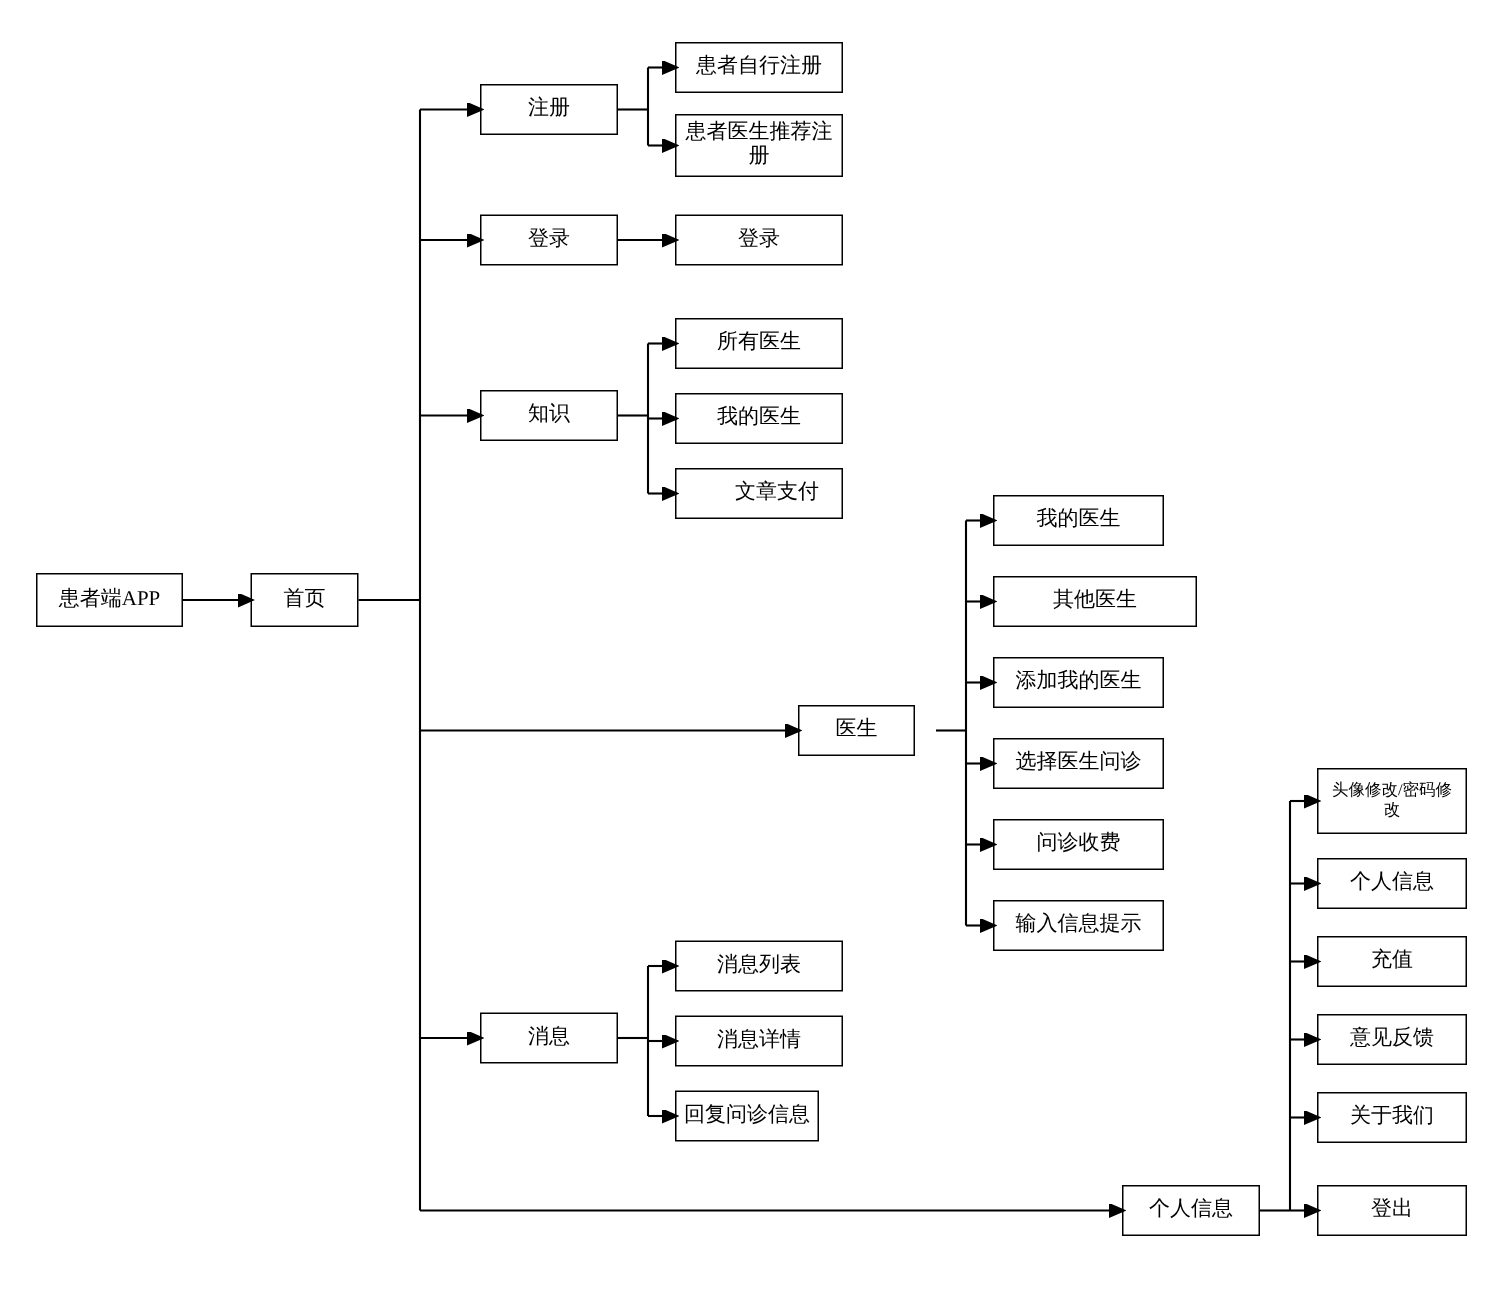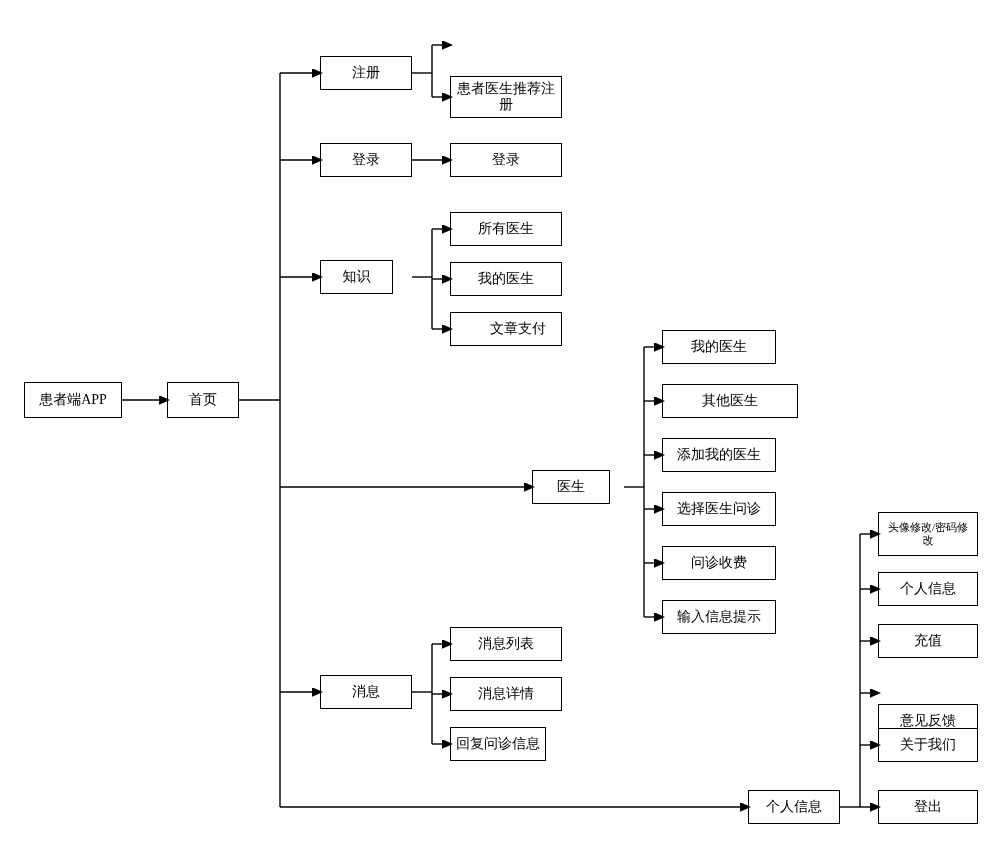--- a/index.html
+++ b/index.html
@@ -46,26 +46,27 @@
 </head>
 <body>
 
 <div class="diagram">
 
   <div class="box" style="left:24px; top:382px; width:98px; height:36px;">患者端APP</div>
 
   <div class="box" style="left:167px; top:382px; width:72px; height:36px;">首页</div>
 
   <div class="box" style="left:320px; top:56px; width:92px; height:34px;">注册</div>
+  <div class="box" style="left:450px; top:28px; width:112px; height:34px;">患者自行注册</div>
   <div class="box" style="left:450px; top:76px; width:112px; height:42px;">患者医生推荐注册</div>
 
   <div class="box" style="left:320px; top:143px; width:92px; height:34px;">登录</div>
   <div class="box" style="left:450px; top:143px; width:112px; height:34px;">登录</div>
 
-  <div class="box" style="left:320px; top:260px; width:73px; height:34px;">知识</div>
+  <div class="box" style="left:320px; top:260px; width:92px; height:34px;">知识</div>
   <div class="box" style="left:450px; top:212px; width:112px; height:34px;">所有医生</div>
   <div class="box" style="left:450px; top:262px; width:112px; height:34px;">我的医生</div>
   <div class="box" style="left:450px; top:312px; width:112px; height:34px;padding-left:28px;">文章支付</div>
 
   <div class="box" style="left:532px; top:470px; width:78px; height:34px;">医生</div>
   <div class="box" style="left:662px; top:330px; width:114px; height:34px;">我的医生</div>
   <div class="box" style="left:662px; top:384px; width:136px; height:34px;">其他医生</div>
   <div class="box" style="left:662px; top:438px; width:114px; height:34px;">添加我的医生</div>
   <div class="box" style="left:662px; top:546px; width:114px; height:34px;">问诊收费</div>
   <div class="box" style="left:662px; top:492px; width:114px; height:34px;">选择医生问诊</div>
@@ -73,21 +74,21 @@
 
   <div class="box" style="left:320px; top:675px; width:92px; height:34px;">消息</div>
   <div class="box" style="left:450px; top:627px; width:112px; height:34px;">消息列表</div>
   <div class="box" style="left:450px; top:677px; width:112px; height:34px;">消息详情</div>
   <div class="box" style="left:450px; top:727px; width:96px; height:34px;">回复问诊信息</div>
 
   <div class="box" style="left:748px; top:790px; width:92px; height:34px;">个人信息</div>
   <div class="box" style="left:878px; top:512px; width:100px; height:44px; font-size:11px;">头像修改/密码修改</div>
   <div class="box" style="left:878px; top:572px; width:100px; height:34px;">个人信息</div>
   <div class="box" style="left:878px; top:624px; width:100px; height:34px;">充值</div>
-  <div class="box" style="left:878px; top:676px; width:100px; height:34px;margin-top:28px;">意见反馈</div>
+  <div class="box" style="left:878px; top:676px; width:100px; height:34px;">意见反馈</div>
   <div class="box" style="left:878px; top:728px; width:100px; height:34px;">关于我们</div>
   <div class="box" style="left:878px; top:790px; width:100px; height:34px;">登出</div>
 
   <svg class="wires" viewBox="0 0 1000 867">
     <defs>
       <marker id="ah" markerWidth="8" markerHeight="8" refX="6" refY="3" orient="auto">
         <polygon points="0,0 7,3 0,6"></polygon>
       </marker>
     </defs>
 

